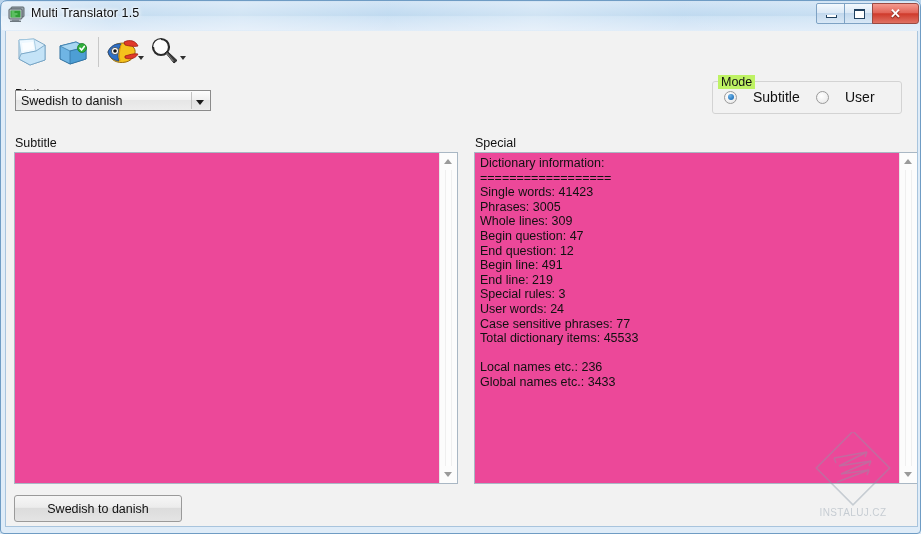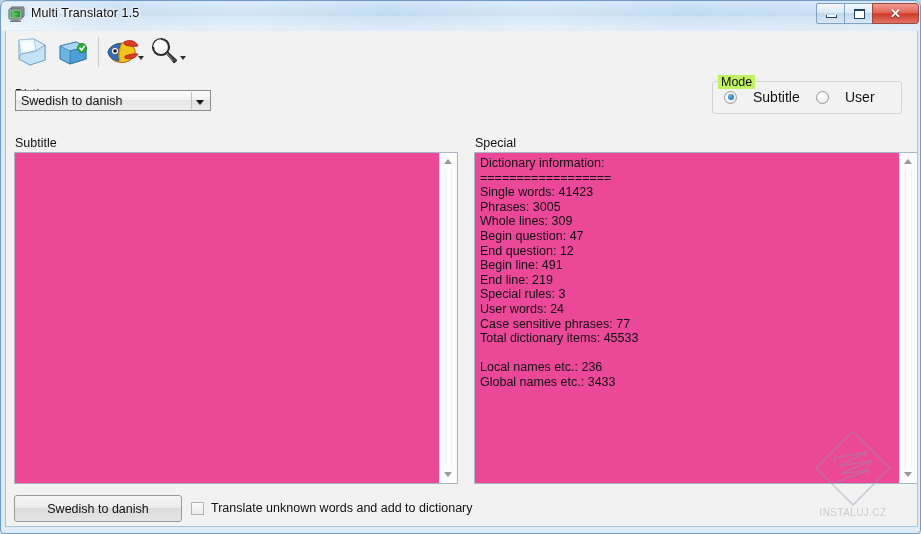--- a/index.html
+++ b/index.html
@@ -499,24 +499,20 @@
           </div>
           <div class="sb-track"></div>
           <div class="sb-arrow down">
             <div class="sb-tri down"></div>
           </div>
         </div>
       </div>
 
       <div class="btn" style="left:8px; top:464px; width:168px; height:27px;">Swedish to danish</div>
 
-      <div class="chk-wrap" style="left:185px; top:470px;">
-        <div class="chk-box"></div>
-        <div class="chk-label">Translate unknown words and add to dictionary</div>
-      </div>
 
       <div class="watermark">
         <svg width="92" height="76" viewBox="0 0 92 76">
           <g transform="translate(46,36) rotate(45)">
             <rect x="-26" y="-26" width="52" height="52" fill="none" stroke="#8a99a8" stroke-width="1.6"></rect>
           </g>
           <g stroke="#8a99a8" stroke-width="1.4" fill="none" transform="translate(46,36)">
             <path d="M-19 -10 L14 -16 L-14 -2 L18 -7 L-12 6 L16 2 L-16 14"></path>
             <path d="M-19 -10 L-17 -5 M14 -16 L12 -11 M18 -7 L16 -2 M16 2 L14 7"></path>
           </g>

